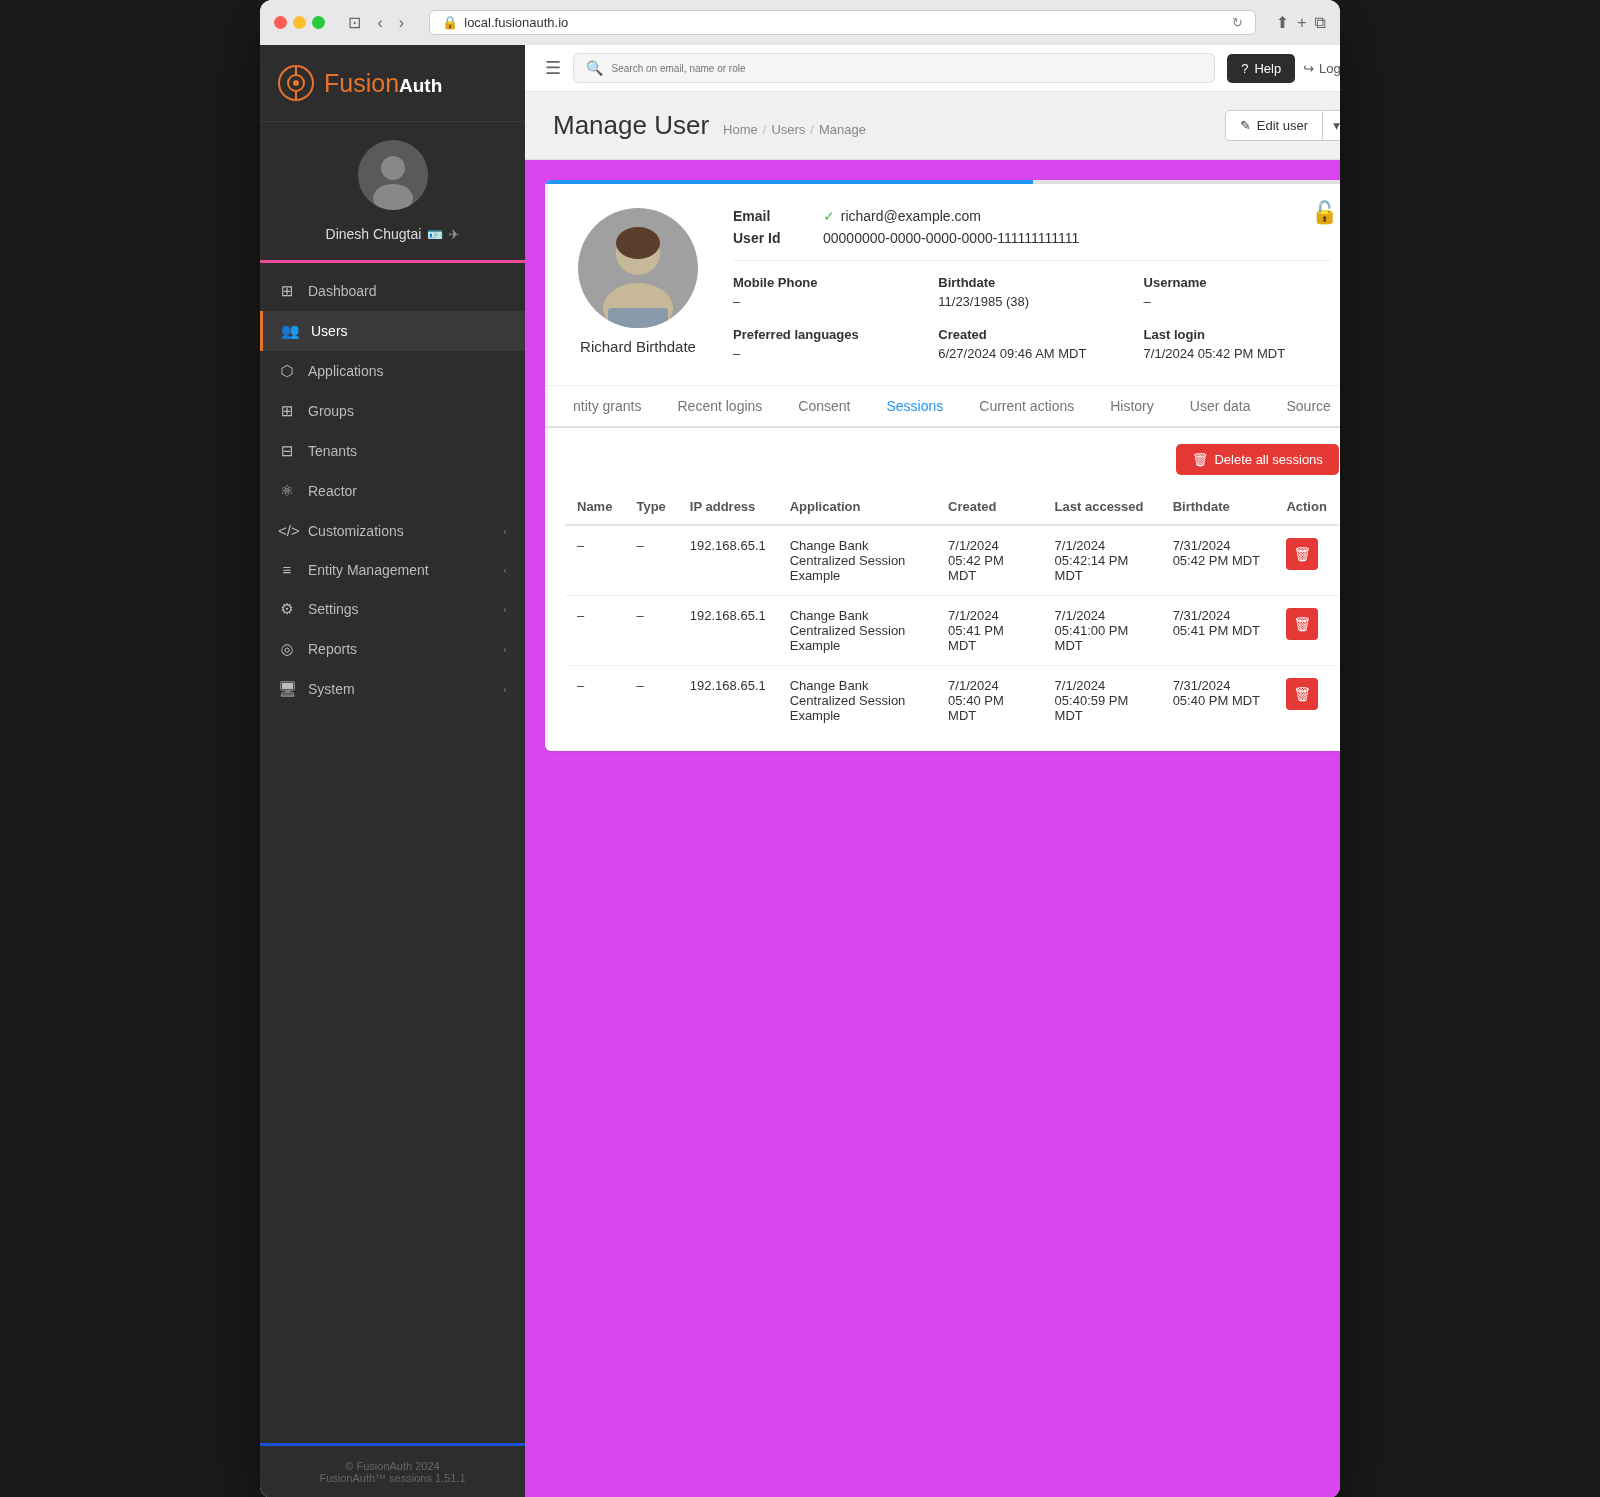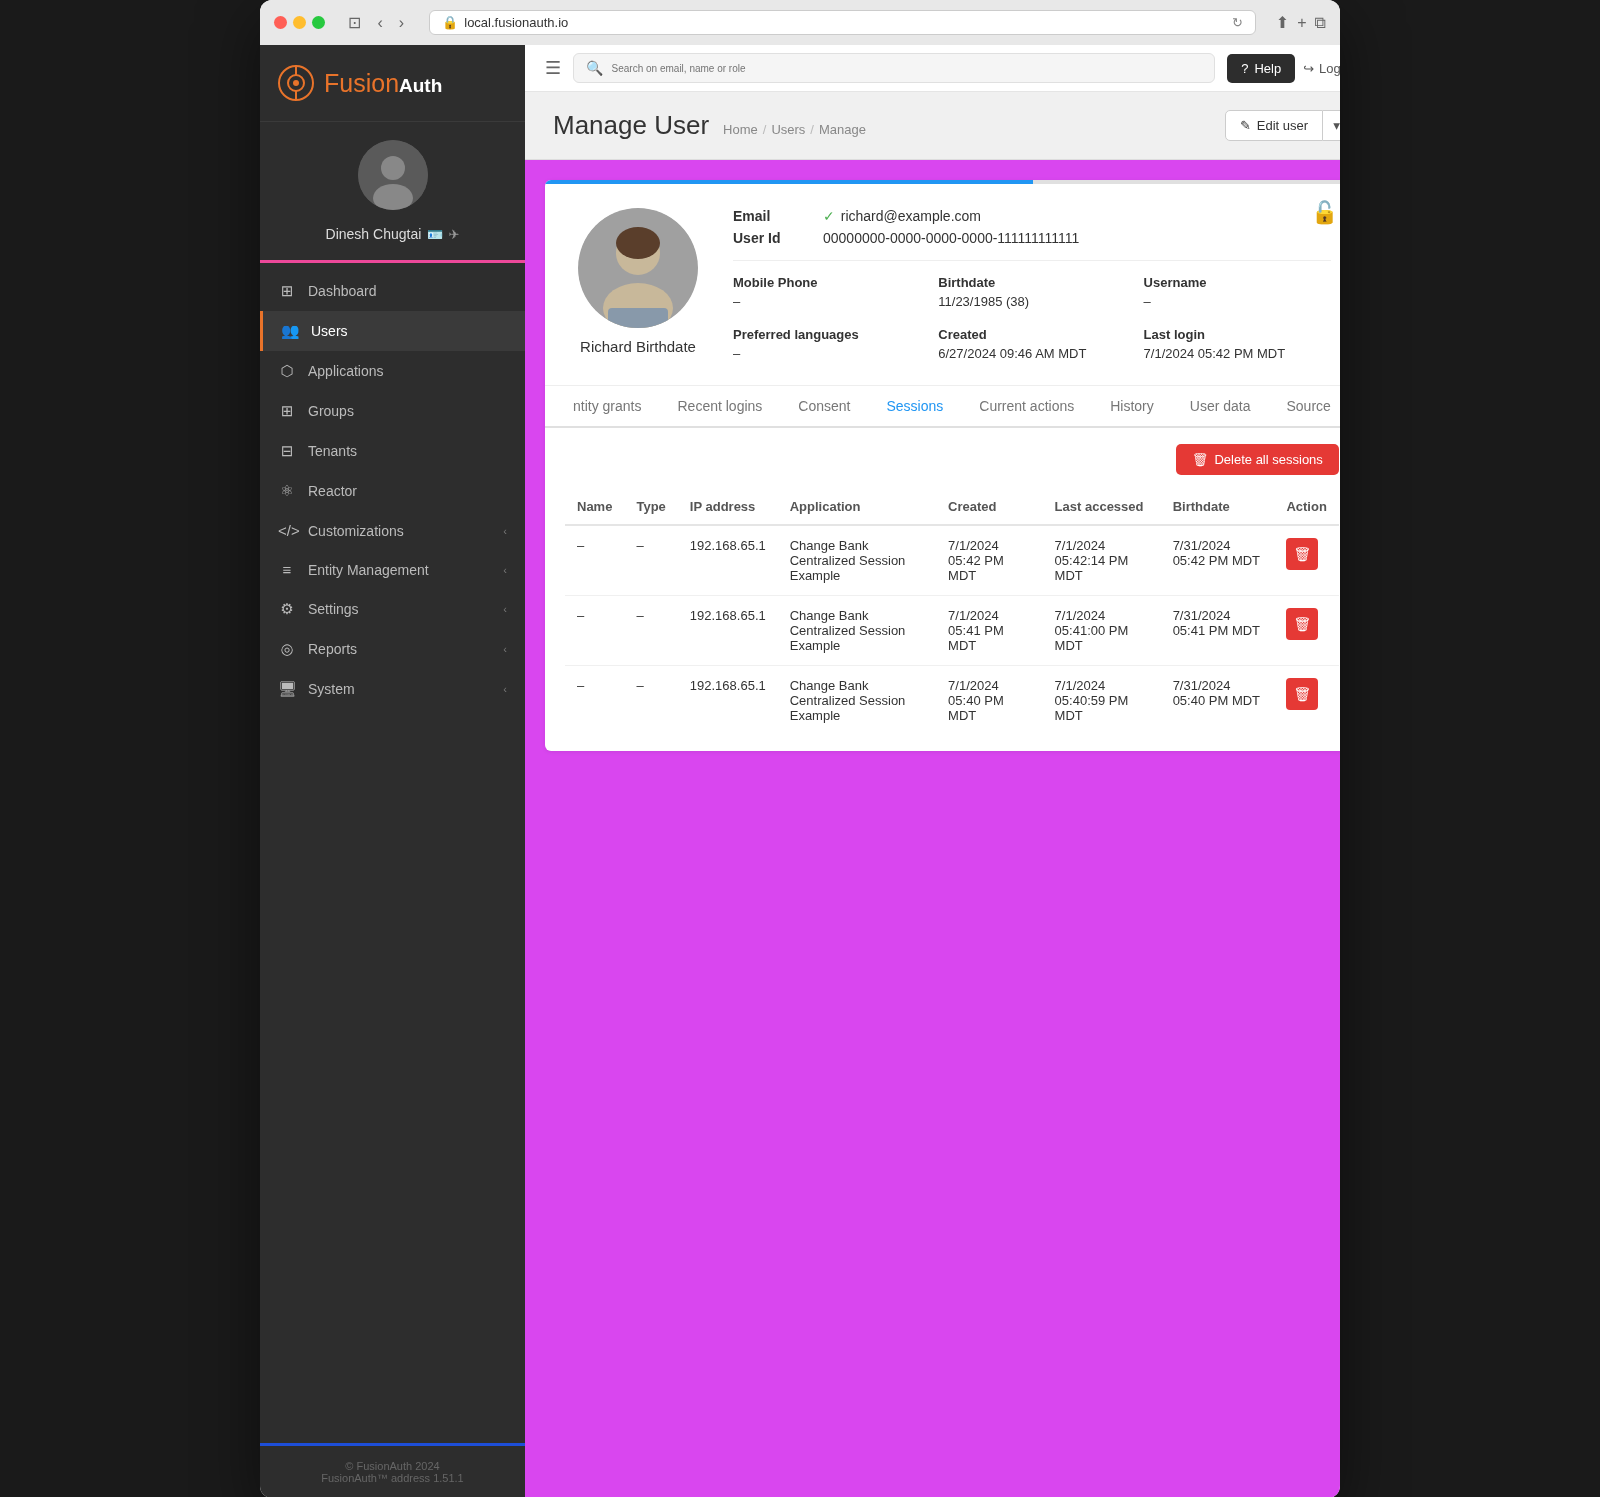--- a/index.html
+++ b/index.html
@@ -215,21 +215,21 @@
         </div>
         <div class="nav-item">
           <span class="nav-icon">🖥</span>
           <span>System</span>
           <span class="nav-arrow">‹</span>
         </div>
       </nav>
 
       <div class="sidebar-footer">
         <div>© FusionAuth 2024</div>
-        <div>FusionAuth™ address 1.51.1</div>
+        <div>FusionAuth™ sessions 1.51.1</div>
       </div>
     </div>
 
     <div class="right-content">
 
       <div class="topbar">
         <button class="topbar-menu-btn">☰</button>
         <div class="topbar-search">
           <span style="color:#999;">🔍</span>
           <input type="text" placeholder="Search on email, name or role" style="">

